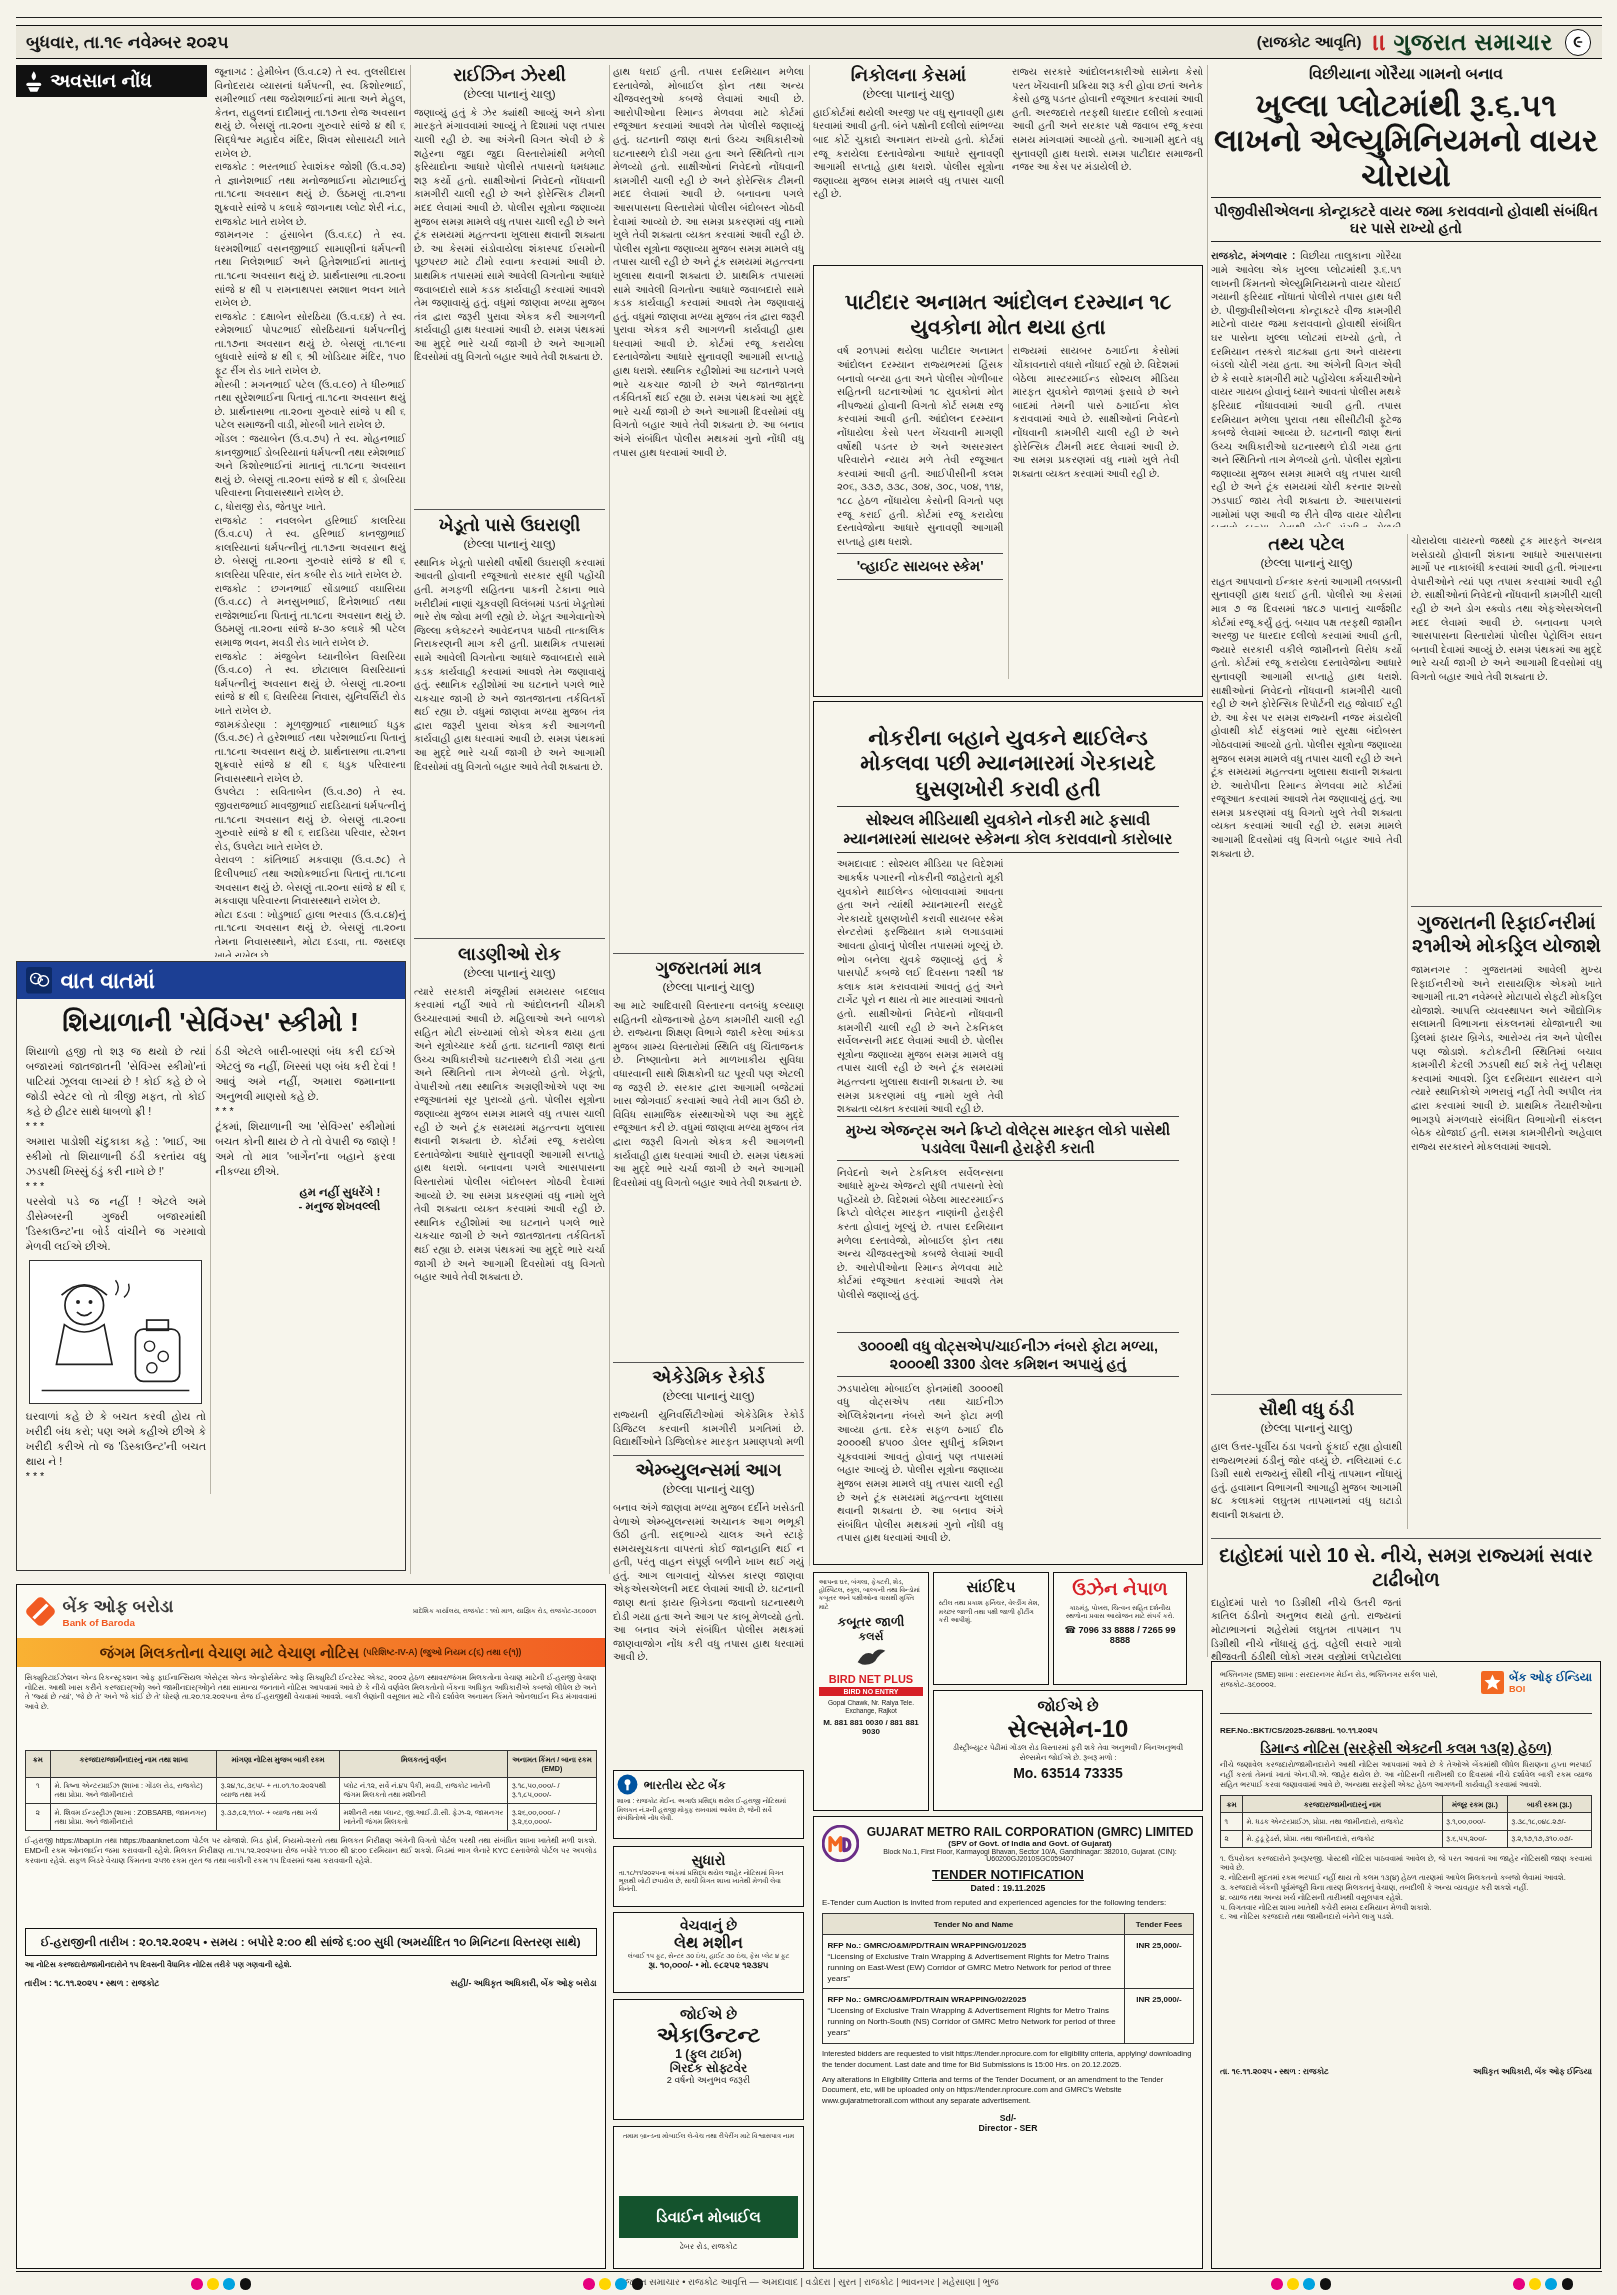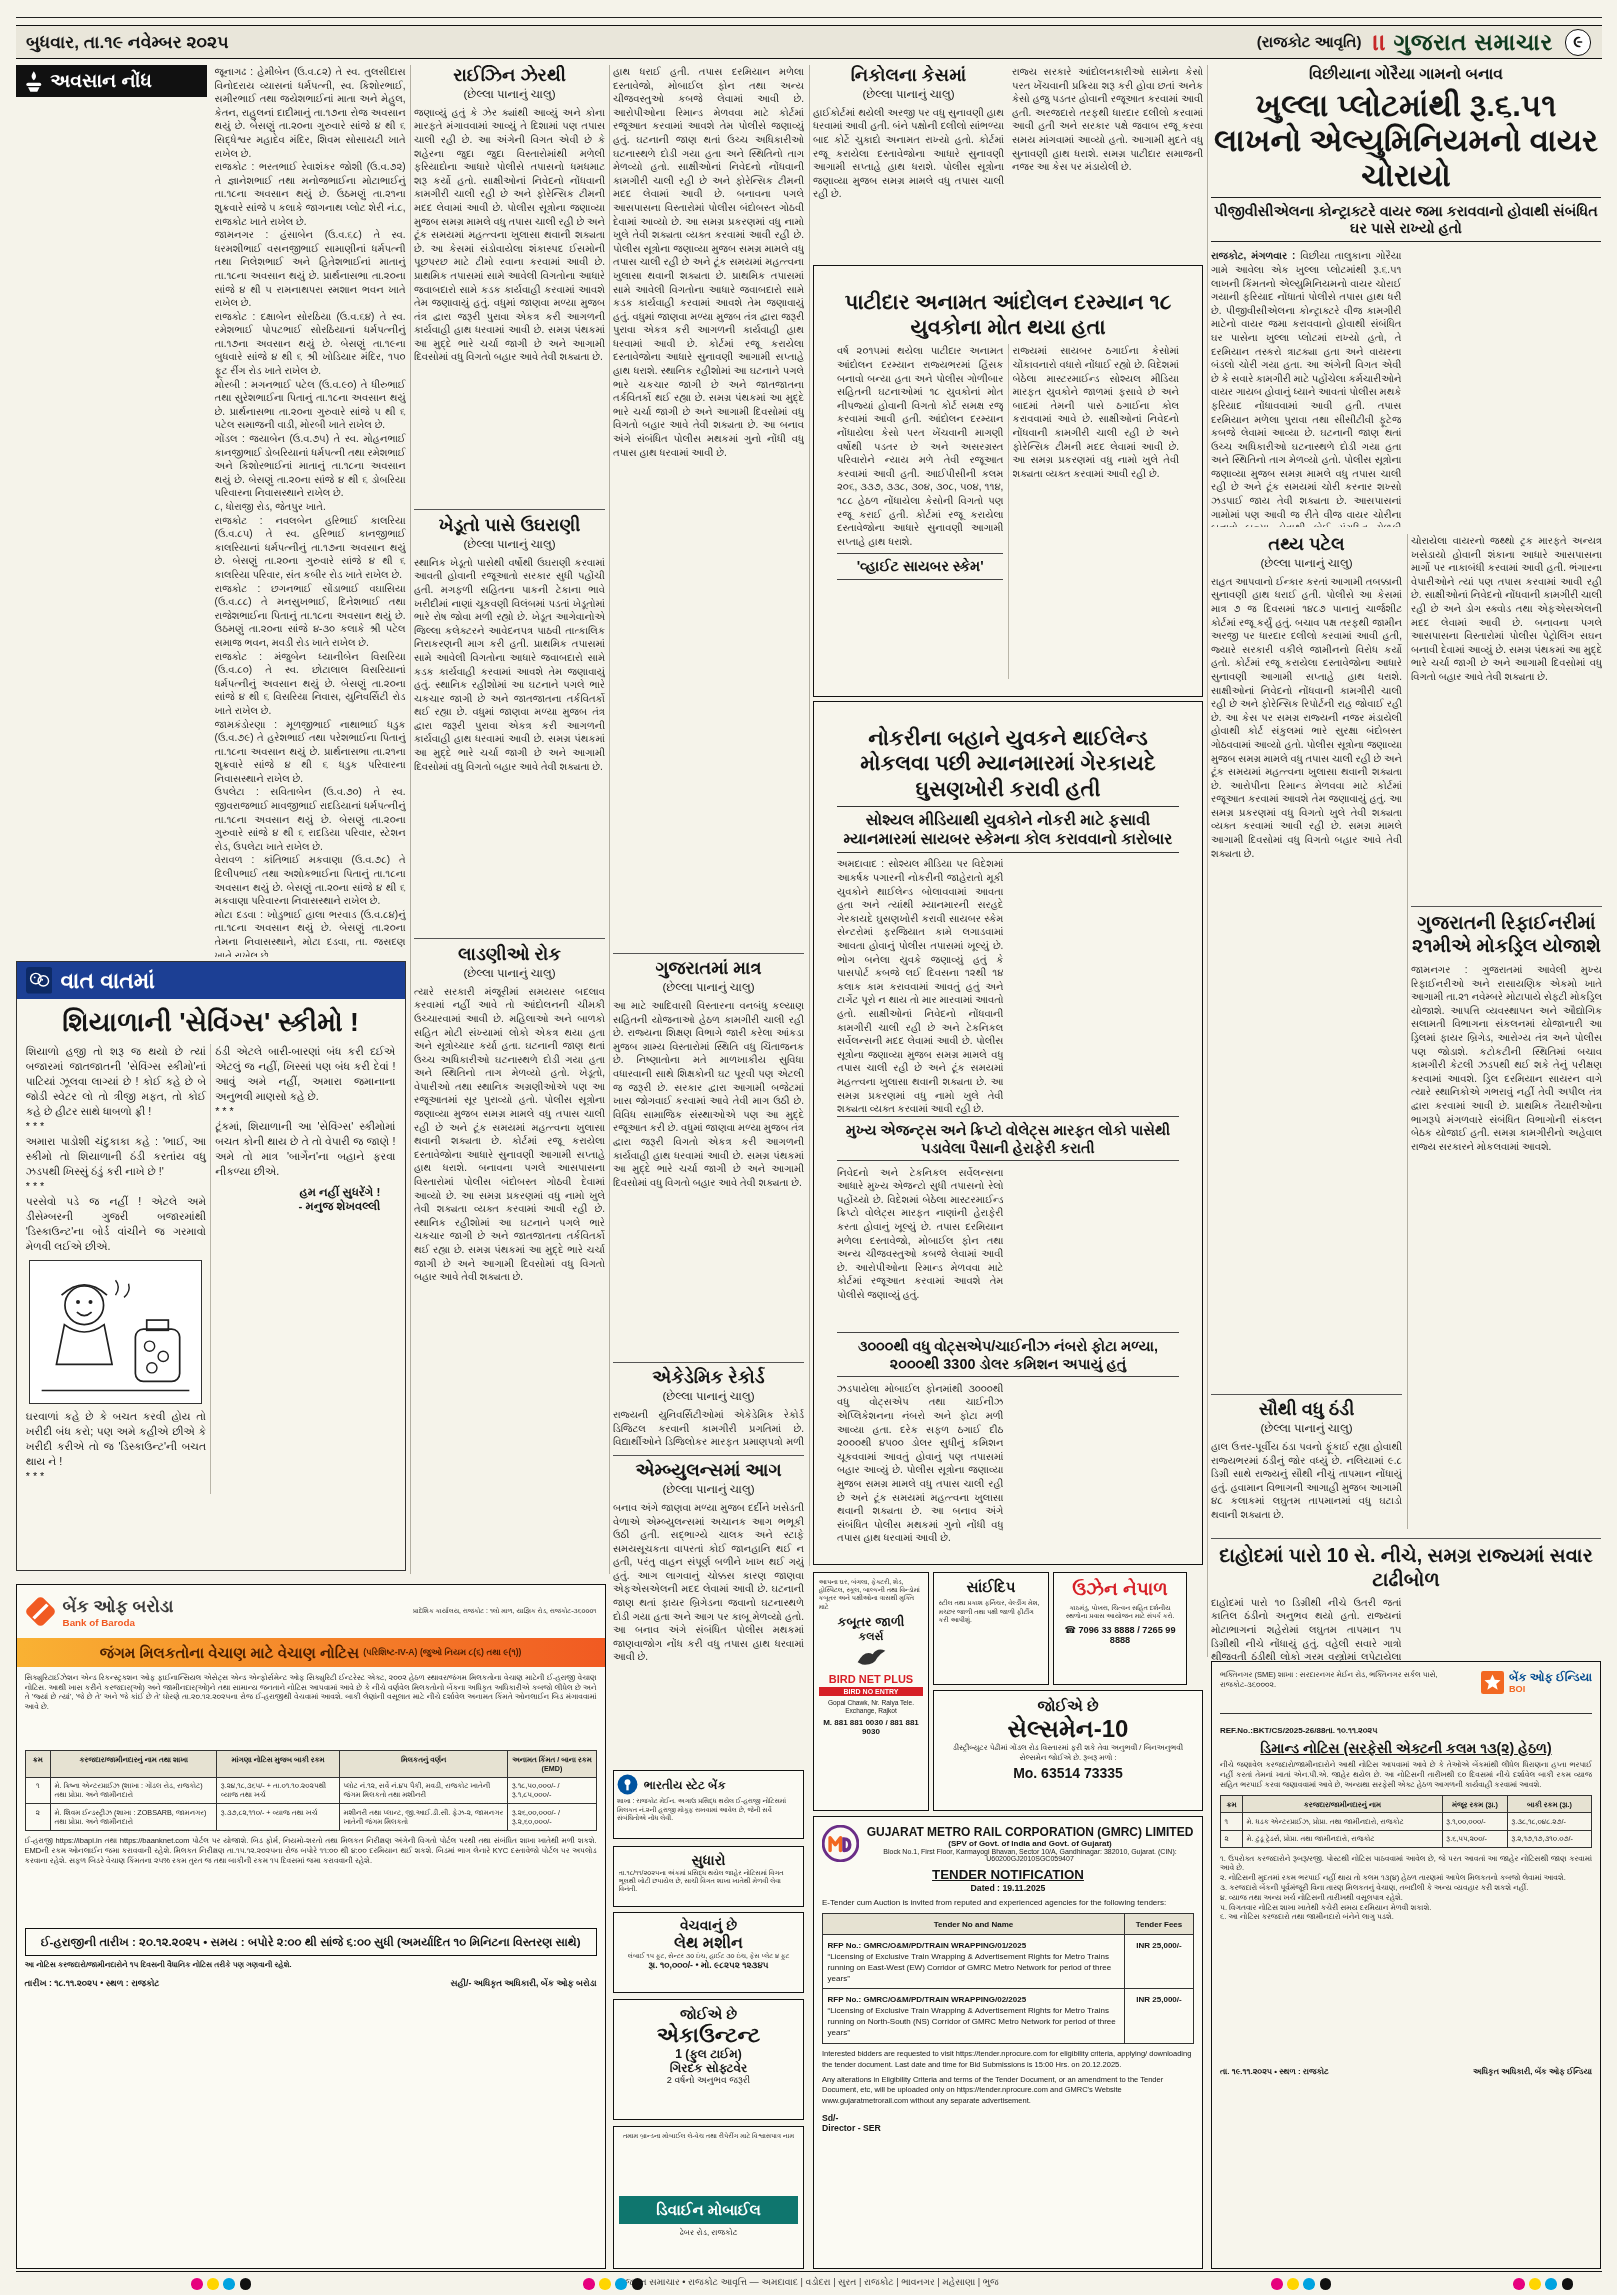--- a/index.html
+++ b/index.html
@@ -46,21 +46,21 @@
   .vaat-hl{font-size:26.6px;font-weight:bold;text-align:center;margin:8px 3.5px 5.8px}
   .vaat-body{font-size:10.7px;line-height:15px;text-align:justify;white-space:pre-line}
   .signoff{text-align:right;font-weight:bold;font-size:11.6px;padding-right:15px}
   
   table{border-collapse:collapse;width:100%}
   .ntab th,.ntab td{border:0.9px solid #333;padding:3.5px;font-size:7.2px;line-height:9.2px;vertical-align:top;text-align:left}
   .ntab th{background:#e6e2d2;text-align:center;font-weight:bold}
   
   .adbox{border:1.2px solid #111;background:#fbfaf3;overflow:hidden}
   .ad-t1{font-size:14px;font-weight:bold;text-align:center}
-  .blackband{background:#0f766e;color:#fff;text-align:center;font-weight:bold;font-size:15px;padding:5px 0}
+  .blackband{background:#14532d;color:#fff;text-align:center;font-weight:bold;font-size:15px;padding:12px 0}
   .redtxt{color:#d61f26}
   
   .bob-strip{background:linear-gradient(90deg,#f9b233,#f15a22);color:#4a1e00;display:flex;align-items:center;justify-content:center;gap:4px;height:29px;font-weight:bold}
   .boi-title{font-size:14px;font-weight:bold;text-align:center;text-decoration:underline;margin:3.5px 0}
   .gm-name{font-size:12px;font-weight:bold;text-align:center}
   .gm-title{font-size:13.3px;font-weight:bold;text-align:center;text-decoration:underline;margin-top:4.6px}
   .gm-tab th,.gm-tab td{border:0.9px solid #333;padding:4.6px;font-size:8px;line-height:11px;vertical-align:top}
   .gm-tab th{background:#e6e2d2;text-align:center}
   .dots{position:absolute;display:flex;gap:4.6px}
   .dot{width:11.6px;height:11.6px;border-radius:50%}
@@ -380,21 +380,21 @@
             <td>
               <div class="bold">RFP No.: GMRC/O&amp;M/PD/TRAIN WRAPPING/02/2025</div>
               <div>“Licensing of Exclusive Train Wrapping &amp; Advertisement Rights for Metro Trains running on North-South (NS) Corridor of GMRC Metro Network for period of three years”</div>
             </td>
             <td class="center bold">INR 25,000/-</td>
           </tr>
         </tbody>
     </table>
     <div style="font-size:7.5px;line-height:10.4px;margin-top:5.8px">Interested bidders are requested to visit https://tender.nprocure.com for eligibility criteria, applying/ downloading the tender document. Last date and time for Bid Submissions is 15:00 Hrs. on 20.12.2025.</div>
     <div style="font-size:7.5px;line-height:10.4px;margin-top:4.6px">Any alterations in Eligibility Criteria and terms of the Tender Document, or an amendment to the Tender Document, etc, will be uploaded only on https://tender.nprocure.com and GMRC's Website www.gujaratmetrorail.com without any separate advertisement.</div>
-    <div style="text-align:left;margin-top:7px">
+    <div style="text-align:center;margin-top:7px">
       <div class="bold" style="font-size:8.7px">Sd/-</div>
       <div class="bold" style="font-size:8.7px">Director - SER</div>
     </div>
   </div>
 
   <div class="abs vaat" style="left:15.6px;top:961px;width:390px;height:610px">
     <div class="vaat-head">
       <svg width="26.6" height="26.6" viewBox="0 0 46 46">
           <rect width="46" height="46" rx="6" fill="#0d2a66"></rect>
           <circle cx="17" cy="20" r="9" fill="none" stroke="#fff" stroke-width="2.5"></circle>

